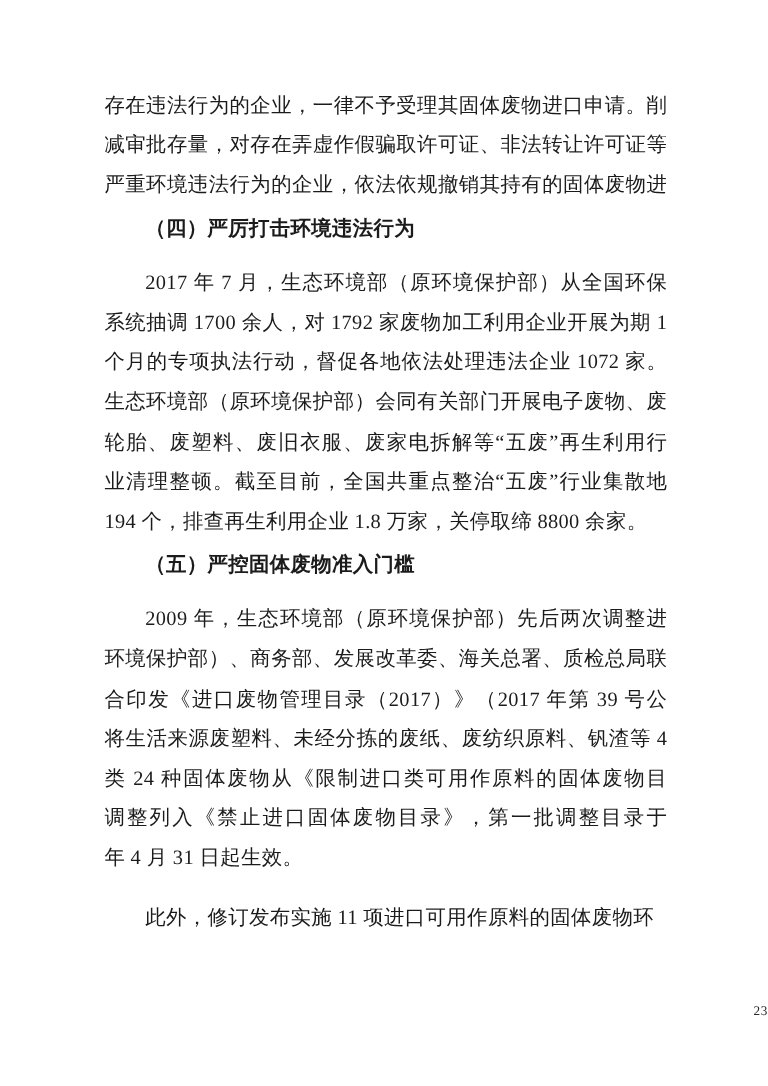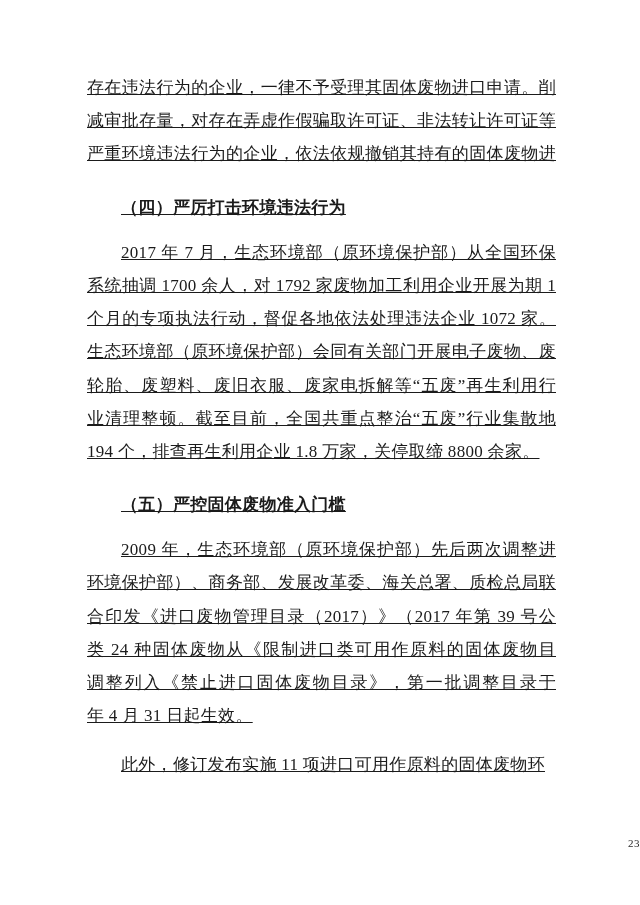--- a/index.html
+++ b/index.html
@@ -21,22 +21,22 @@
     width: 640px;
     height: 905px;
     background: #ffffff;
   }
   .doc-body {
     position: absolute;
     left: 87px;
     top: 71px;
     width: 469px;
   }
-  .para { margin: 0; text-decoration: underline; }
-  .para.heading { margin-top: 20px; font-weight: bold; }
+  .para { margin: 0; }
+  .para.heading { margin-top: 3px; font-weight: bold; }
   .para.body + .para.body { margin-top: 16px; }
   .line {
     height: 33.2px;
     line-height: 33.2px;
     font-size: 17px;
     letter-spacing: 0.3px;
     text-align: left;
     white-space: nowrap;
   }
   .line.fill {
@@ -89,20 +89,21 @@
         <div class="line fill">业清理整顿。截至目前，全国共重点整治“五废”行业集散地</div>
         <div class="line">194 个，排查再生利用企业 1.8 万家，关停取缔 8800 余家。</div>
       </div>
       <div class="para heading">
         <div class="line indent">（五）严控固体废物准入门槛</div>
       </div>
       <div class="para body">
         <div class="line indent fill">2009 年，生态环境部（原环境保护部）先后两次调整进</div>
         <div class="line fill">环境保护部）、商务部、发展改革委、海关总署、质检总局联</div>
         <div class="line fill">合印发《进口废物管理目录（2017）》（2017 年第 39 号公告），</div>
+        <div class="line fill">将生活来源废塑料、未经分拣的废纸、废纺织原料、钒渣等 4</div>
         <div class="line fill">类 24 种固体废物从《限制进口类可用作原料的固体废物目录》</div>
         <div class="line fill">调整列入《禁止进口固体废物目录》，第一批调整目录于 2017</div>
         <div class="line">年 4 月 31 日起生效。</div>
       </div>
       <div class="para body">
         <div class="line indent">此外，修订发布实施 11 项进口可用作原料的固体废物环</div>
       </div>
     </div>
   <div class="page-footer">
     <span class="page-number">23</span>

